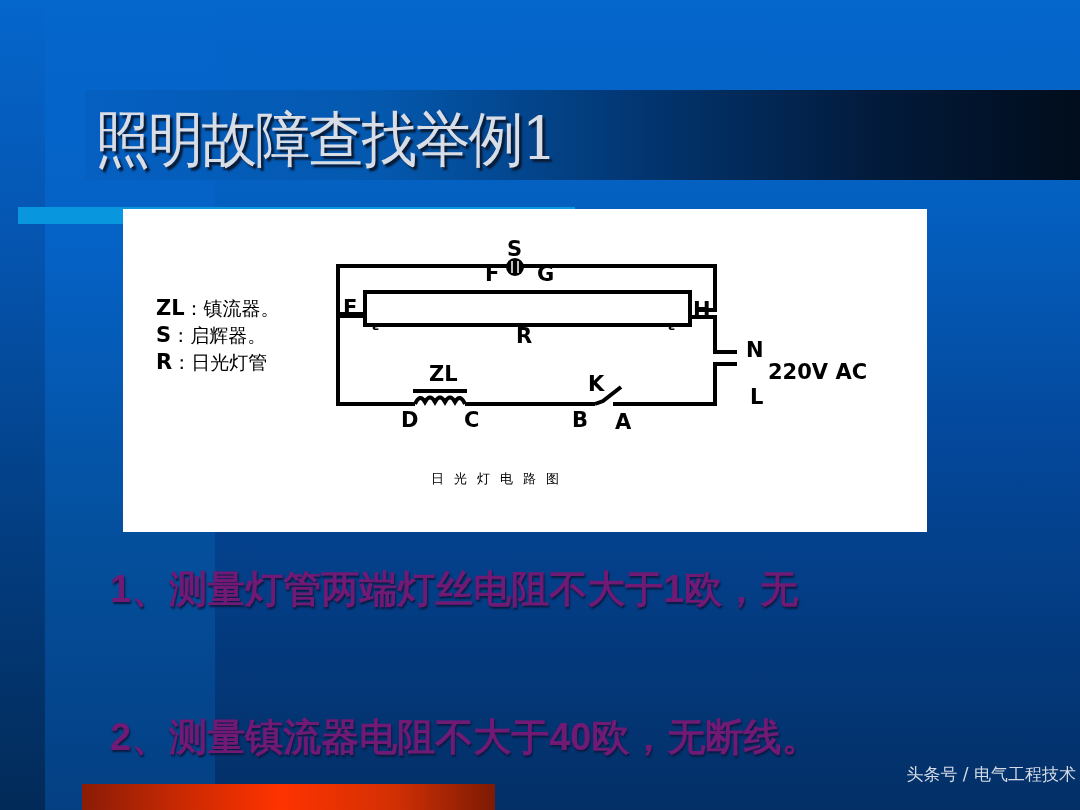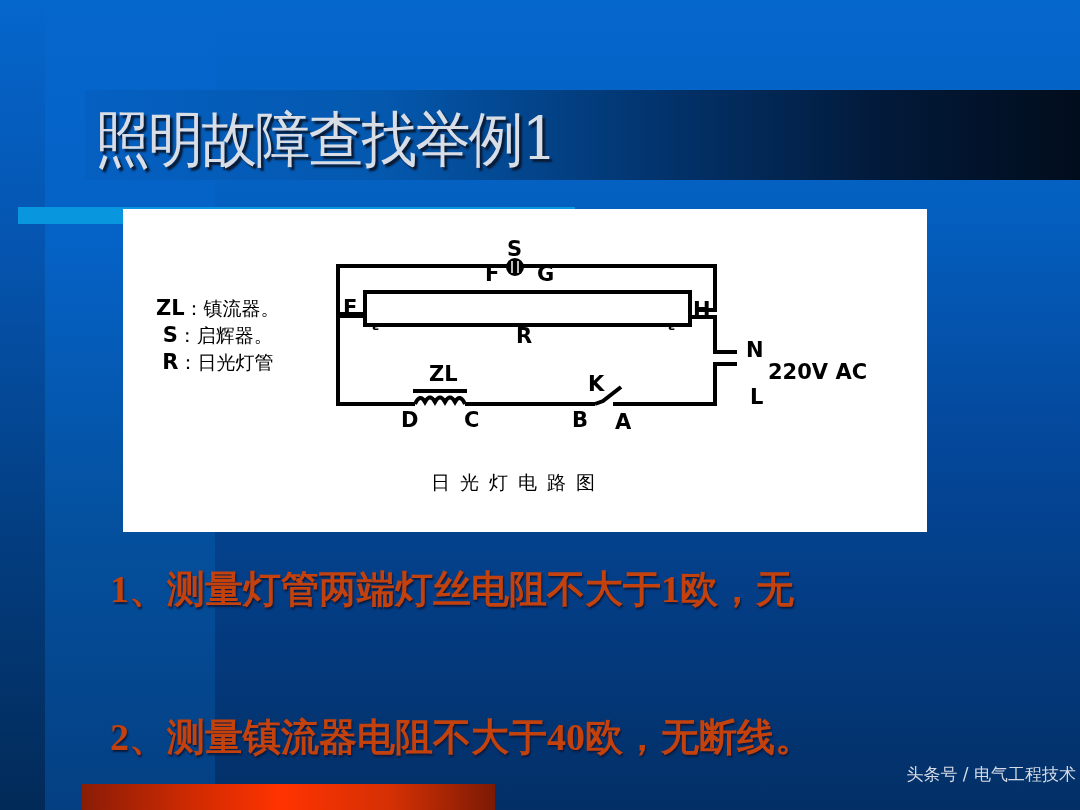--- a/index.html
+++ b/index.html
@@ -29,30 +29,30 @@
   }
   .cyan-strip {
     position: absolute; left: 18px; top: 207px; width: 557px; height: 17px;
     background: #0896de;
   }
   .panel {
     position: absolute; left: 123px; top: 209px; width: 804px; height: 323px;
     background: #ffffff;
   }
   .legend {
-    position: absolute; left: 33px; top: 86px; font-size: 19px; line-height: 27px; color: #000; text-align: center;
+    position: absolute; left: 33px; top: 86px; font-size: 19px; line-height: 27px; color: #000;
   }
   .legend .k { font-family: "DejaVu Sans", sans-serif; font-weight: bold; font-size: 21px; }
   .panel svg { position: absolute; left: 0; top: 0; }
   .caption {
-    position: absolute; left: 308px; top: 261px; font-size: 19px; letter-spacing: 10px; color: #000;
+    position: absolute; left: 308px; top: 261px; font-size: 13px; letter-spacing: 10px; color: #000;
   }
   .bullet {
-    position: absolute; color: #c2410c; font-weight: bold; font-size: 38px; line-height: 54px;
-    font-family: Liberation Serif, serif;
+    position: absolute; color: #701a75; font-weight: bold; font-size: 38px; line-height: 54px;
+    font-family: Liberation Sans, sans-serif;
     text-shadow: 1px 2px 2px #0a1a40;
   }
   .b1 { left: 110px; top: 562px; width: 900px; }
   .b1 .cont { display: block; padding-left: 42px; }
   .b2 { left: 110px; top: 702px; width: 960px; margin-top: 8px; }
   .red-bar {
     position: absolute; left: 82px; top: 784px; width: 413px; height: 26px;
     background: linear-gradient(90deg, #8a1c06 0%, #cc2a02 25%, #ff3300 48%, #d43004 75%, #7c1a04 100%);
   }
   .watermark {

